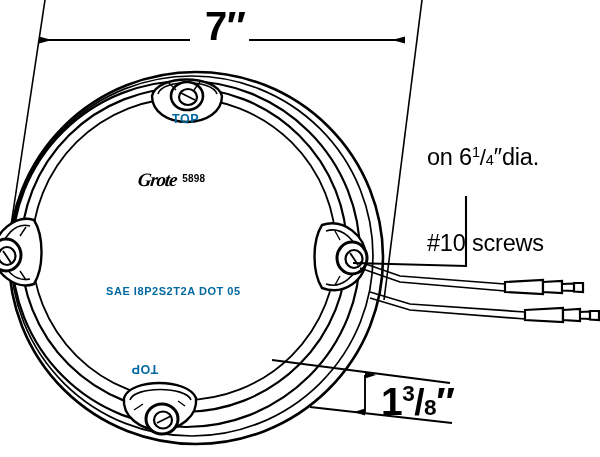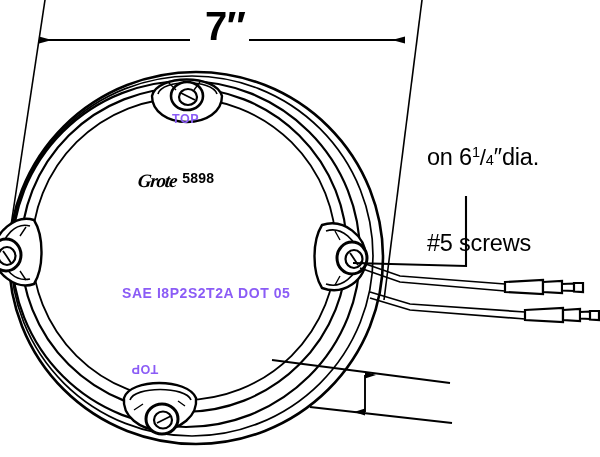--- a/index.html
+++ b/index.html
@@ -62,37 +62,37 @@
     letter-spacing: -0.5px;
   }
   #dim-depth-label .sup { font-size: 0.58em; vertical-align: 0.60em; }
   #dim-depth-label .sub { font-size: 0.58em; vertical-align: 0.02em; }
 
   
   .face-text {
     position: absolute;
     font-family: "Liberation Sans", sans-serif;
     font-weight: 700;
-    color: #8b5cf6;
+    color: #0369a1;
   }
   #top-label-upper {
     left: 172px; top: 112px;
     font-size: 12.5px;
     letter-spacing: 0.6px;
   }
   #top-label-lower {
     left: 131px; top: 362px;
     font-size: 12.5px;
     letter-spacing: 0.6px;
     transform: rotate(180deg);
     transform-origin: 50% 50%;
   }
   #sae-text {
-    left: 122px; top: 285px;
-    font-size: 14px;
+    left: 106px; top: 285px;
+    font-size: 11px;
     font-weight: 700;
     letter-spacing: 0.55px;
     transform: scaleY(1.05);
   }
   #logo-wrap {
     position: absolute;
     left: 138px; top: 170px;
   }
   #logo-grote {
     font-family: "Liberation Serif", serif;
@@ -100,21 +100,21 @@
     font-weight: 700;
     font-size: 19px;
     letter-spacing: -1.2px;
     line-height: 19px;
     display: inline-block;
     transform: skewX(-6deg);
   }
   #logo-number {
     font-family: "Liberation Sans", sans-serif;
     font-weight: 700;
-    font-size: 14px;
+    font-size: 10px;
     letter-spacing: 0.2px;
     display: inline-block;
     vertical-align: 4px;
     margin-left: 6px;
   }
 </style>
 </head>
 <body>
 
 <div id="stage">
@@ -226,23 +226,24 @@
       <line x1="310" y1="407" x2="452" y2="423" stroke="#000" stroke-width="1.9"></line>
       <line x1="365" y1="375" x2="365" y2="412" stroke="#000" stroke-width="1.9" marker-start="url(#arrUp)" marker-end="url(#arrDn)"></line>
     </g>
 
   </svg>
 
   <div class="anno" id="dim-width-label">7″</div>
 
   <div class="anno" id="holes-callout">
     <div><span>on 6</span><span class="sup">1</span><span class="slash">/</span><span class="sub">4</span><span>″dia.</span></div>
-    <div>#5 screws</div>
+    <div>#10 screws</div>
   </div>
 
+  <div class="anno" id="dim-depth-label"><span>1</span><span class="sup">3</span><span class="slash">/</span><span class="sub">8</span><span>″</span></div>
 
   <div class="face-text" id="top-label-upper">TOP</div>
 
   <div class="face-text" id="top-label-lower">TOP</div>
 
   <div id="logo-wrap">
     <span id="logo-grote">Grote</span><span id="logo-number">5898</span>
   </div>
 
   <div class="face-text" id="sae-text">SAE I8P2S2T2A DOT 05</div>

